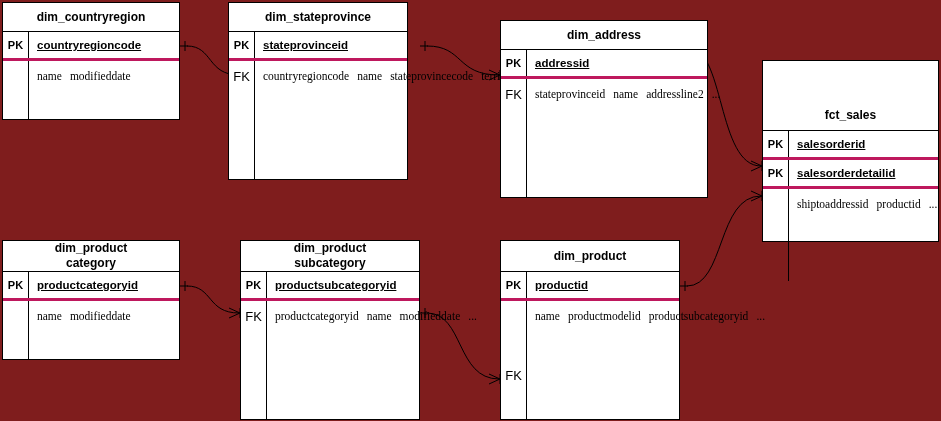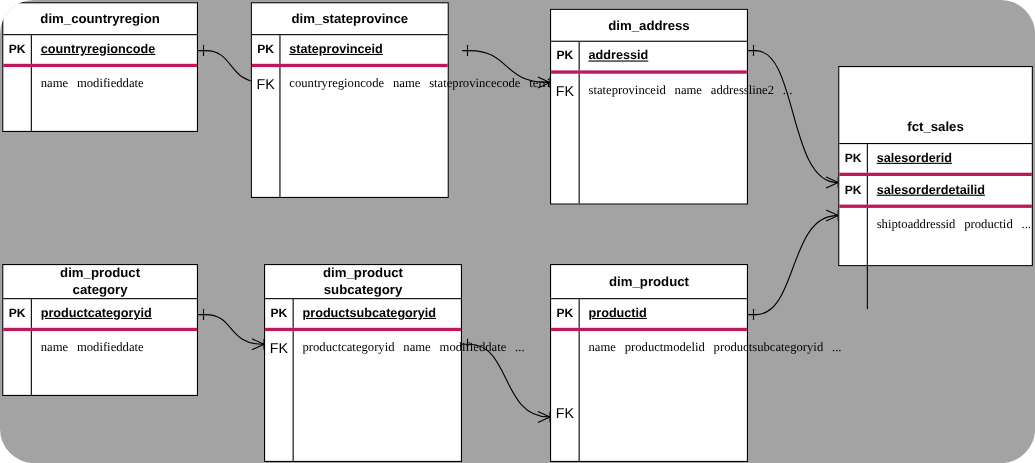--- a/index.html
+++ b/index.html
@@ -4,24 +4,23 @@
 <style>
   html, body {
     margin: 0;
     padding: 0;
     background: #ffffff;
   }
   #canvas {
     position: relative;
     width: 941px;
     height: 421px;
-    background: #a3a3a3;
+    background: #7f1d1d;
     font-family: "Liberation Sans", sans-serif;
     overflow: hidden;
-    border-radius: 31px;
   }
   svg.links {
     position: absolute;
     left: 0;
     top: 0;
     width: 941px;
     height: 421px;
     pointer-events: none;
   }
   .entity {
@@ -176,21 +175,21 @@
             <div class="kmark" style="top: 7.75px;">FK</div>
           </div>
           <div class="fieldcol">
             <div class="bfield" style="height: 29.5px;">countryregioncode</div>
             <div class="bfield" style="height: 29.5px;">name</div>
             <div class="bfield" style="height: 29.5px;">stateprovincecode</div>
             <div class="bfield" style="height: 29.5px;">territoryid</div>
           </div>
         </div>
       </div>
-      <div class="entity" style="left: 500px; top: 8px; width: 180px; height: 178px;">
+      <div class="entity" style="left: 500px; top: 20px; width: 208px; height: 178px;">
         <div class="entity-title" style="height: 29px;">dim_address</div>
         <div class="row" style="height: 29px;">
           <div class="keycell">PK</div>
           <div class="fieldcell pk">addressid</div>
         </div>
         <div class="bodyblock" style="height: 118px;">
           <div class="keycol">
             <div class="kmark" style="top: 7.75px;">FK</div>
           </div>
           <div class="fieldcol">

